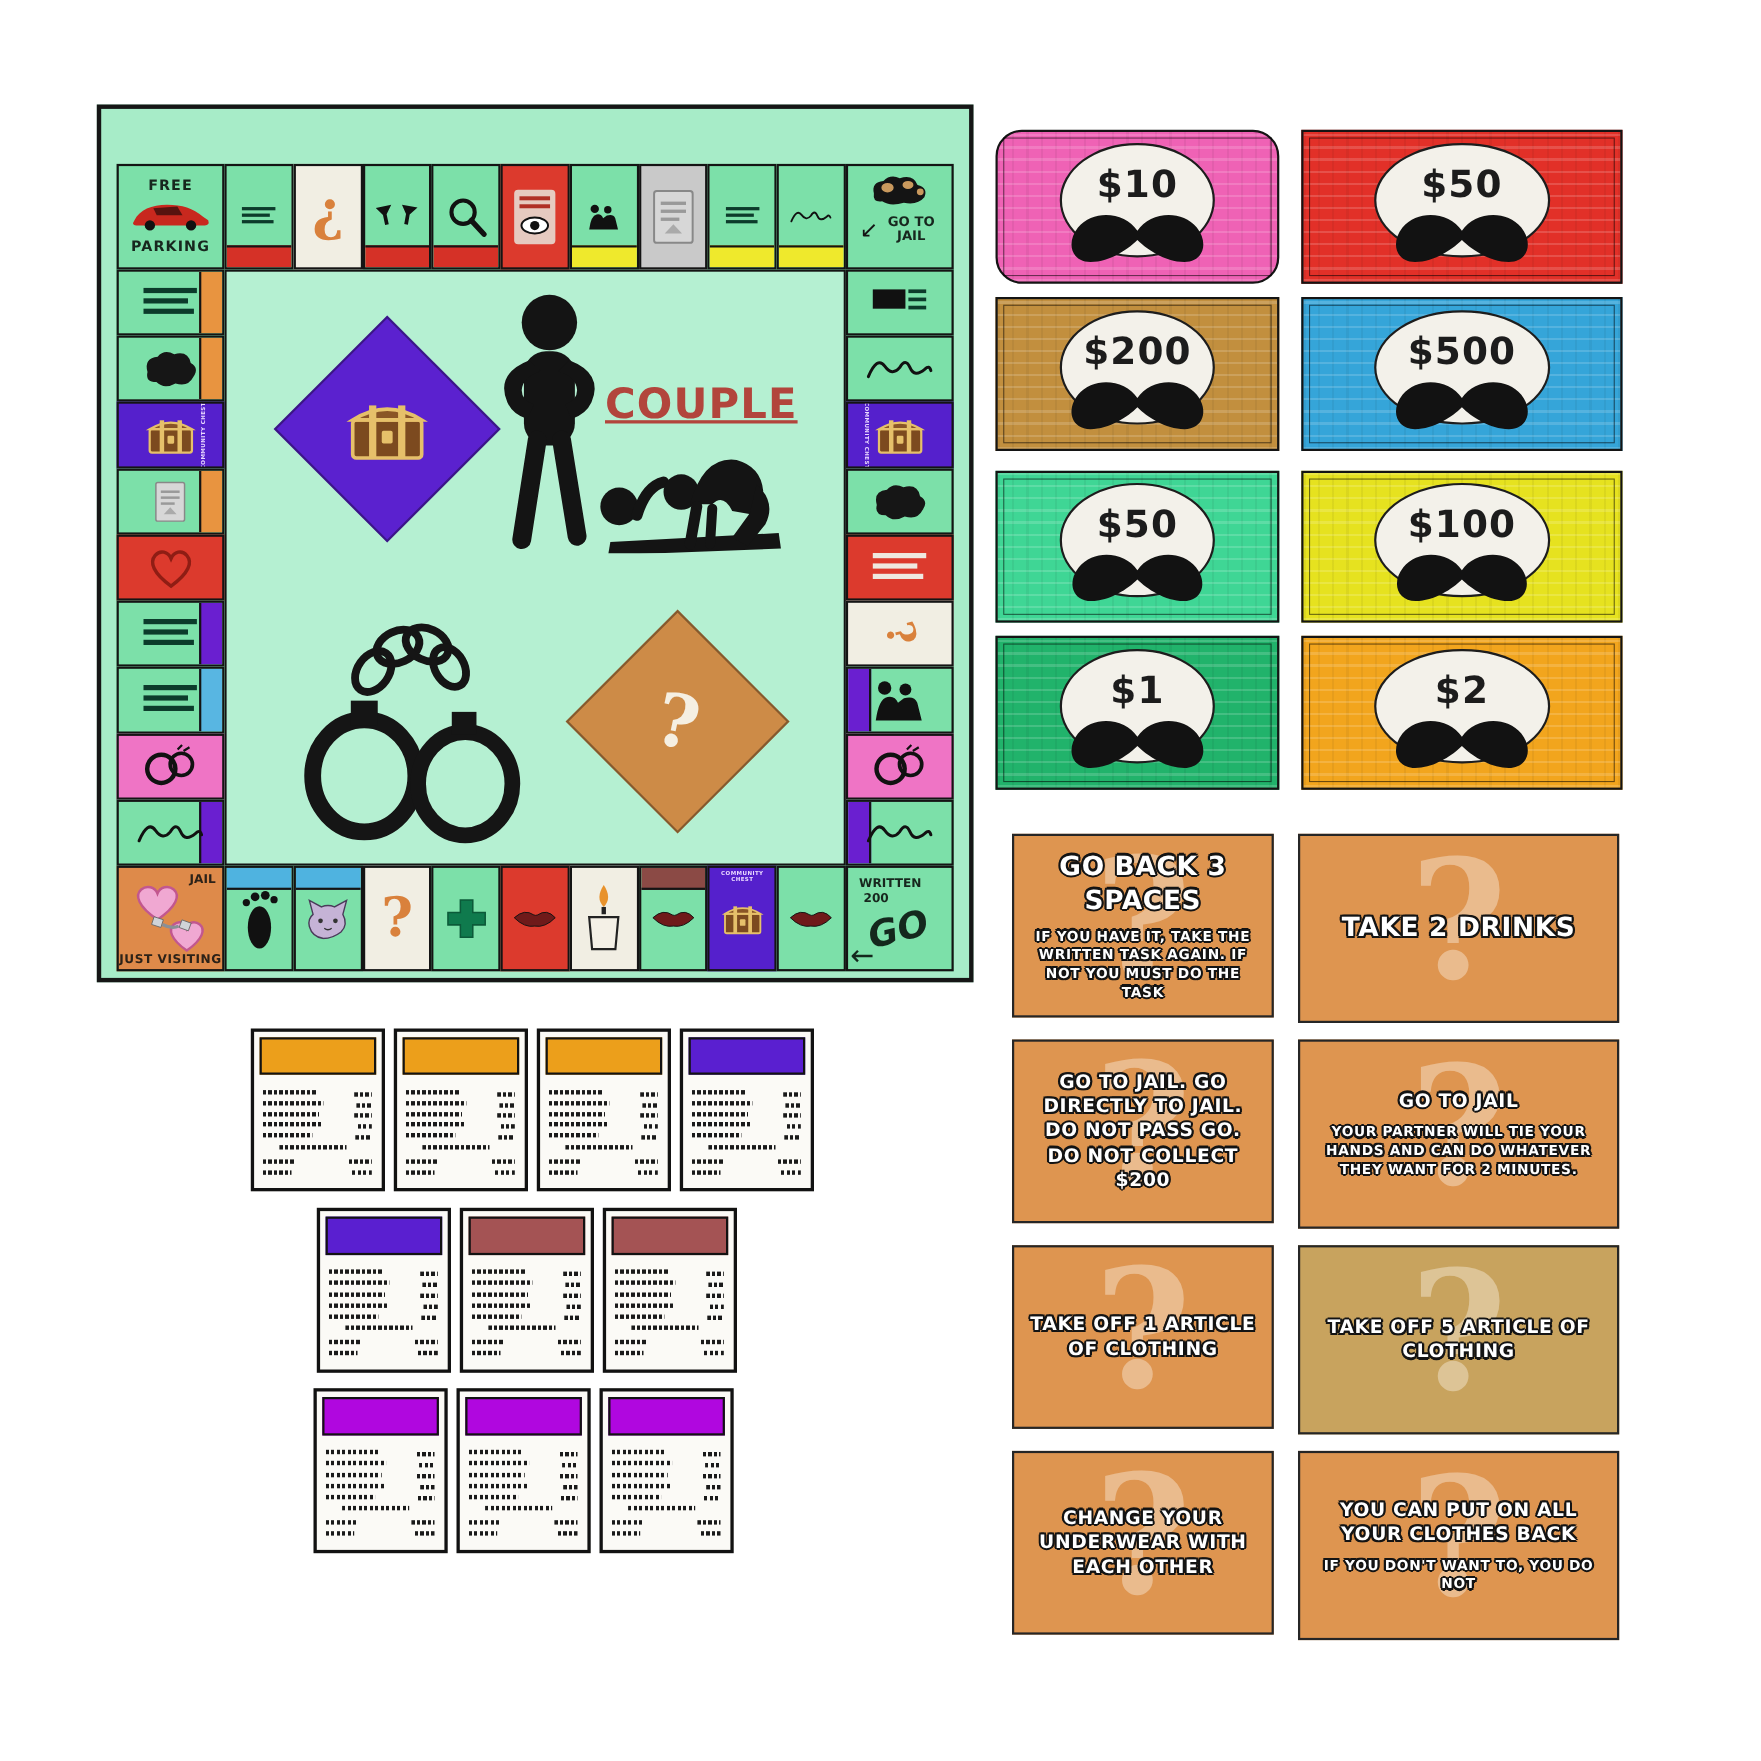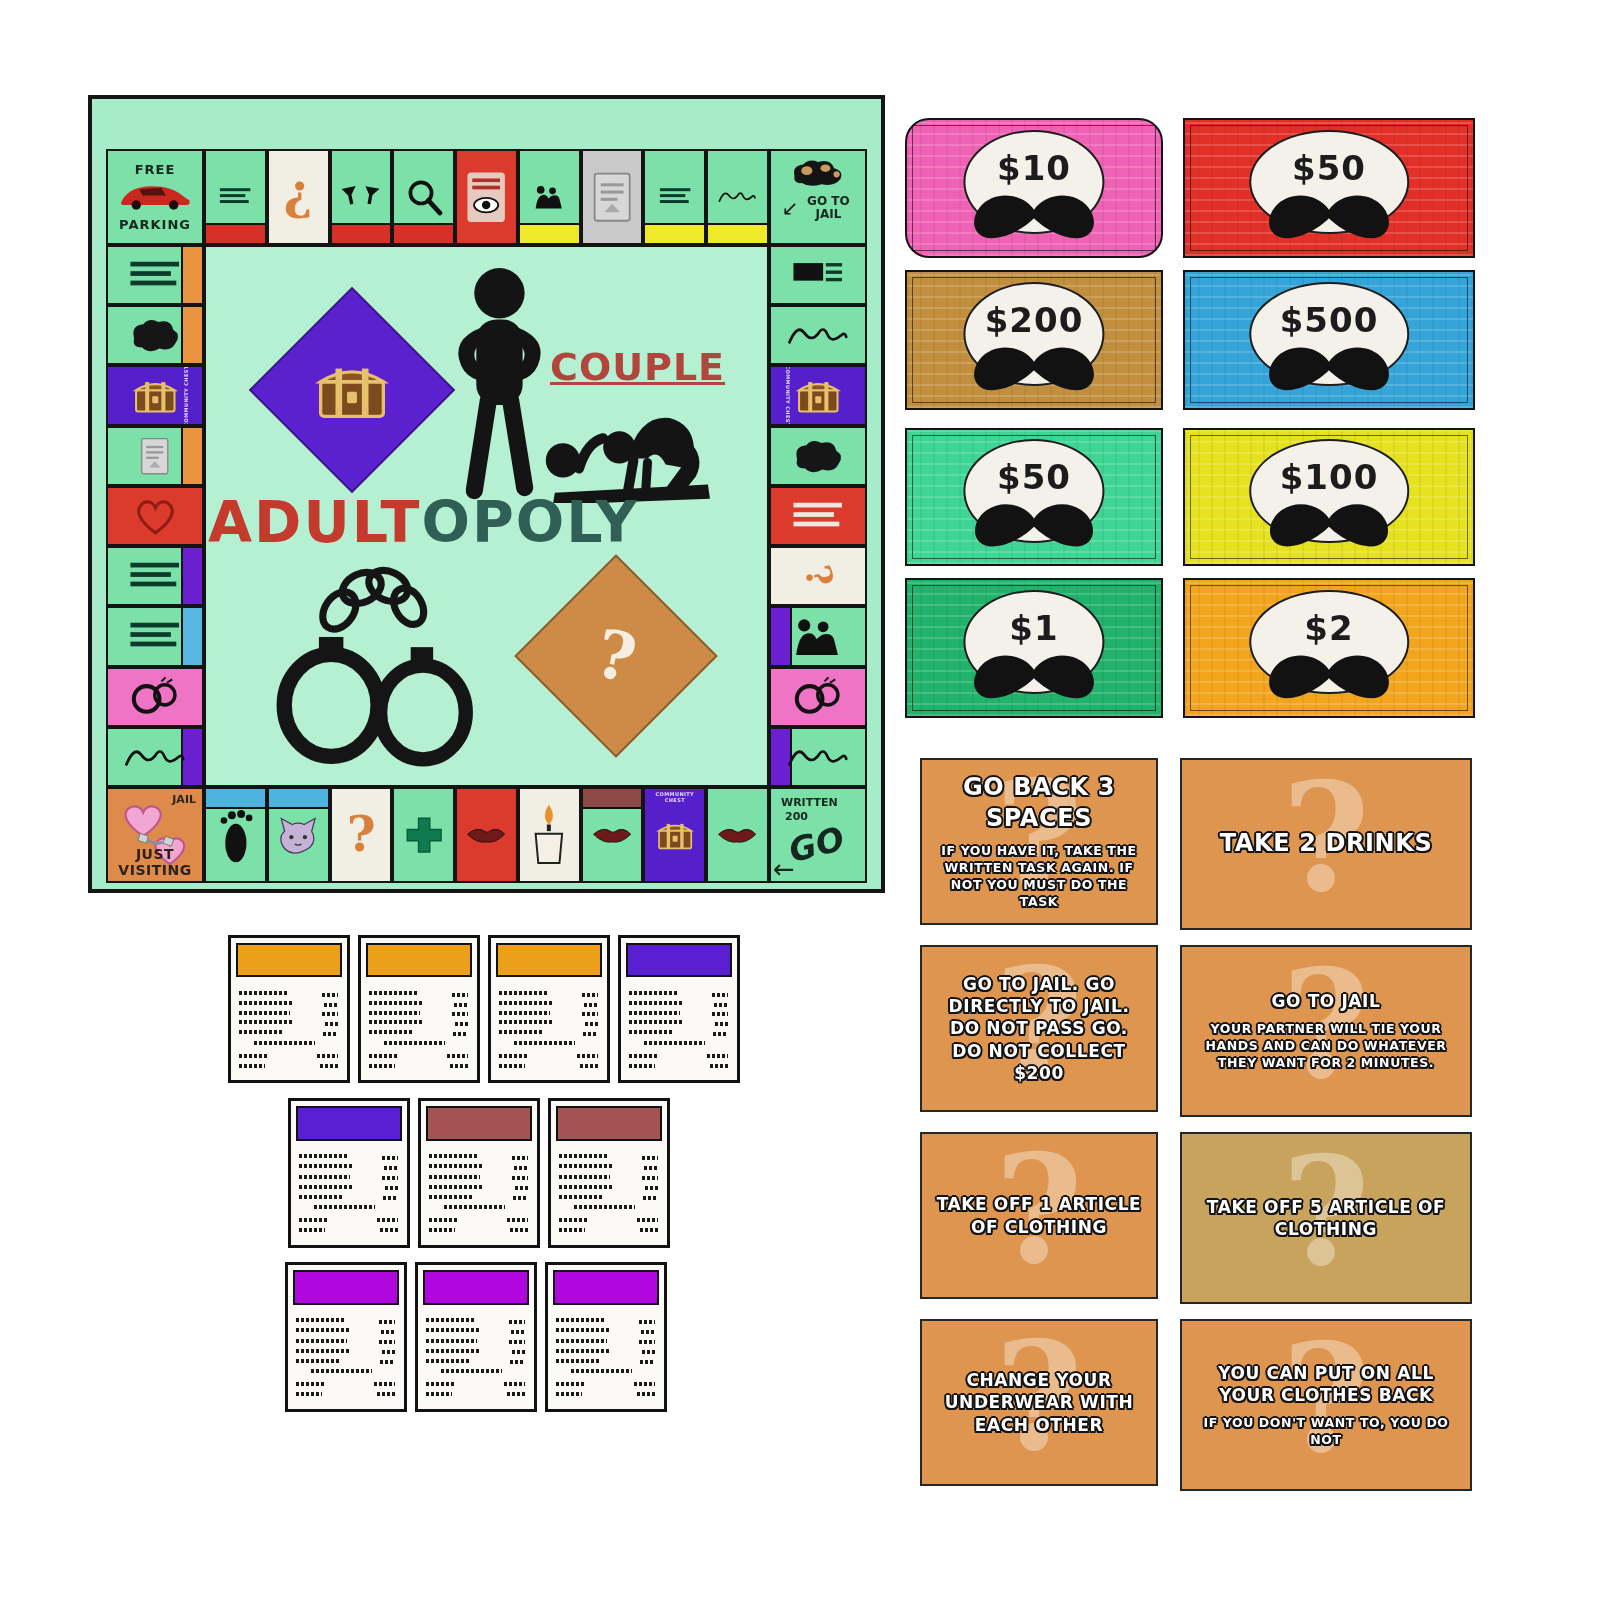--- a/index.html
+++ b/index.html
@@ -30,21 +30,21 @@
   .c-tl .corner-word{font-size:13px;font-weight:800;color:#17271e;letter-spacing:1px;}
   .c-tl .caricon{width:78px;height:34px;margin:3px 0;}
   .c-tr{justify-content:flex-start;padding-top:6px;}
   .c-tr .spicon-sm{width:62px;height:34px;}
   .gtj{display:flex;align-items:center;gap:4px;margin-top:4px;}
   .gtj-arrow{font-size:20px;color:#141414;}
   .gtj-label{width:52px;font-size:12px;font-weight:800;color:#17271e;text-align:center;line-height:1.1;}
   .c-bl{background:#de8a4a;}
   .jail-word{position:absolute;top:4px;right:6px;font-size:11px;font-weight:800;color:#2c2218;}
   .heartcuffs{width:74px;height:72px;margin-top:6px;}
-  .jv{position:absolute;bottom:3px;left:0;right:0;text-align:center;font-size:14px;font-weight:800;color:#2c2218;letter-spacing:.5px;}
+  .jv{position:absolute;bottom:3px;left:0;right:0;text-align:center;font-size:11px;font-weight:800;color:#2c2218;letter-spacing:.5px;}
   .c-br .collect{font-size:11px;font-weight:800;color:#17271e;align-self:flex-start;margin:8px 0 0 10px;}
   .c-br .amount{font-size:11px;font-weight:800;color:#17271e;align-self:flex-start;margin:1px 0 0 14px;}
   .c-br .go-big{font-size:33px;font-weight:800;font-style:italic;color:#14281d;transform:rotate(-14deg);margin:2px 0 0 18px;align-self:flex-start;}
   .c-br .go-arrow{font-size:26px;color:#14281d;margin:-8px 0 0 2px;align-self:flex-start;line-height:1;}
 
   #center{grid-area:2/2/11/11;border:2px solid #141414;background:#b5f0d2;position:relative;overflow:hidden;}
   .diamond{position:absolute;transform:rotate(45deg);border:2px solid rgba(0,0,0,.35);}
   #chest-card{left:73px;top:70px;width:142px;height:142px;background:#5b21cf;}
   #chest-card .inner-rot{position:absolute;inset:0;display:flex;align-items:center;justify-content:center;transform:rotate(-45deg);}
   #chest-card svg{width:84px;height:66px;}
@@ -168,21 +168,20 @@
                 <path d="M120 230 L272 222 L274 236 L118 242 Z"></path>
                 <path d="M144 206 Q152 180 168 176" stroke="#141414" stroke-width="10" stroke-linecap="round" fill="none"></path>
                 <circle cx="184" cy="185" r="16"></circle>
                 <path d="M192 196 Q204 152 234 156 Q256 162 258 184 L252 206 L230 202 Q222 186 212 196 Z"></path>
                 <path d="M252 178 Q270 194 260 214 L244 234 L230 226 L246 204 Z"></path>
                 <path d="M198 198 L192 232" stroke="#141414" stroke-width="10" stroke-linecap="round" fill="none"></path>
                 <path d="M212 200 L210 232" stroke="#141414" stroke-width="9" stroke-linecap="round" fill="none"></path>
               </g>
             </svg></div>
         <div id="title-couple" style="color: rgb(178, 69, 60); text-decoration: underline;">COUPLE</div>
-        <div id="title-main"><span id="t-adult" style="color: rgb(196, 59, 46);">ADULT</span><span id="t-opoly" style="color: rgb(47, 95, 85);">OPOLY</span></div>
         <div id="cuffs"><svg viewBox="0 0 200 230">
               <g fill="none" stroke="#151515">
                 <ellipse cx="58" cy="165" rx="46" ry="50" stroke-width="15"></ellipse>
                 <ellipse cx="148" cy="172" rx="42" ry="46" stroke-width="14"></ellipse>
                 <ellipse cx="66" cy="72" rx="14" ry="20" stroke-width="7" transform="rotate(35 66 72)"></ellipse>
                 <ellipse cx="88" cy="50" rx="14" ry="20" stroke-width="7" transform="rotate(65 88 50)"></ellipse>
                 <ellipse cx="114" cy="48" rx="14" ry="20" stroke-width="7" transform="rotate(115 114 48)"></ellipse>
                 <ellipse cx="134" cy="68" rx="13" ry="19" stroke-width="7" transform="rotate(150 134 68)"></ellipse>
               </g>
               <rect x="46" y="98" width="24" height="22" fill="#151515"></rect>

